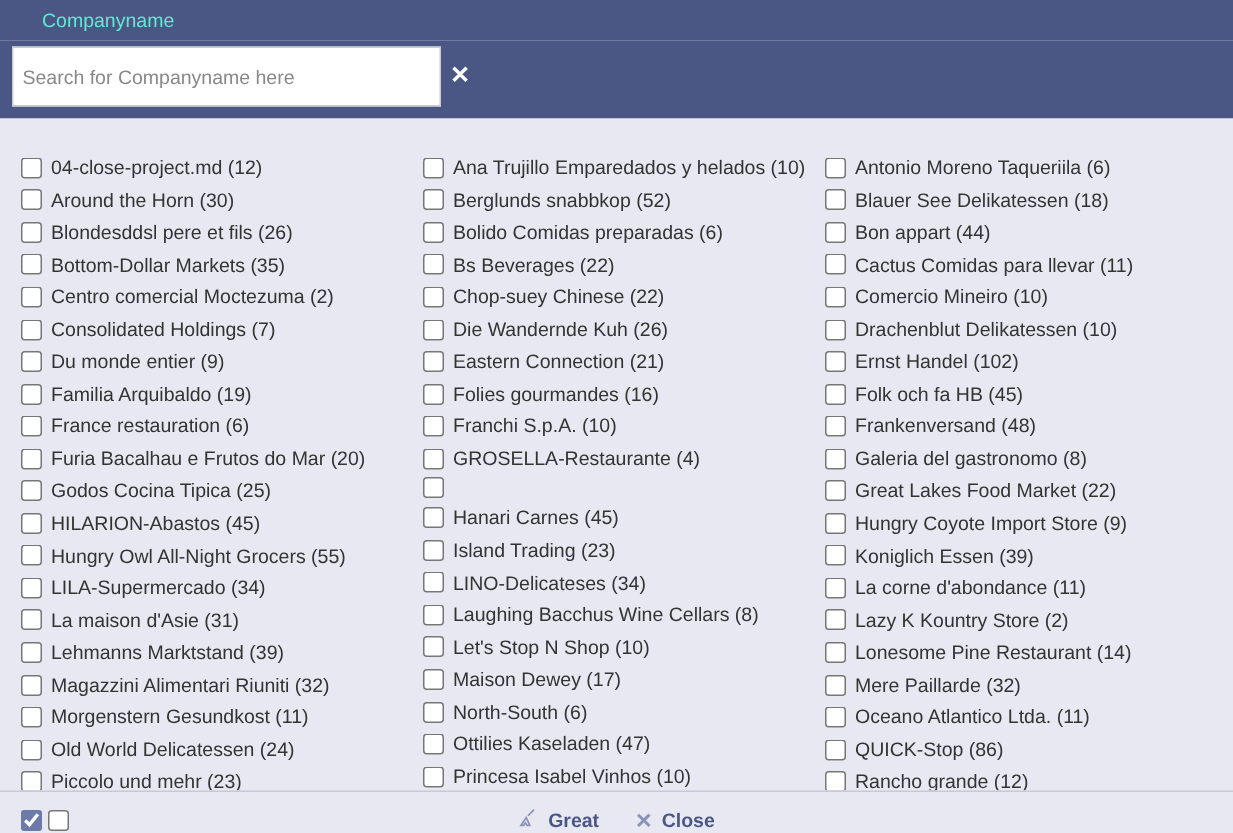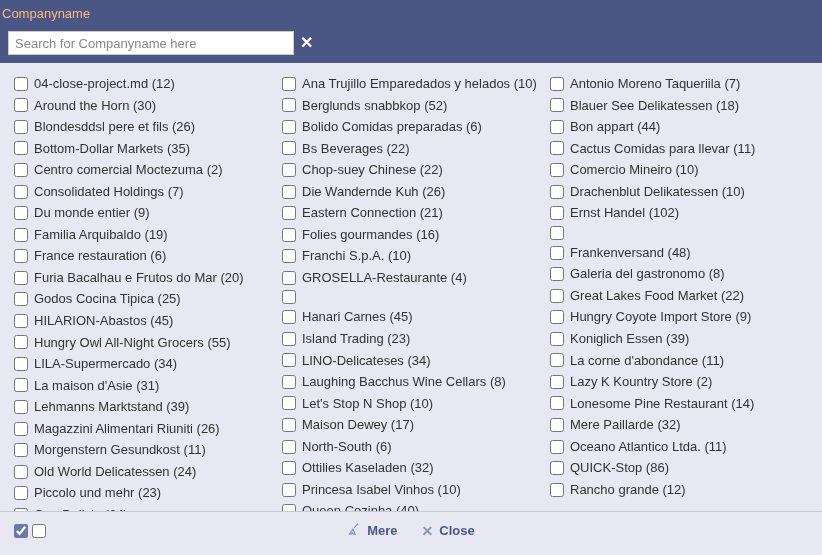--- a/index.html
+++ b/index.html
@@ -6,35 +6,35 @@
   body {
     font-family: -apple-system, BlinkMacSystemFont, "Segoe UI", Arial, sans-serif;
     font-size: 13px;
     background: #e8e8f2;
     width: 822px;
     height: 555px;
     overflow: hidden;
   }
   .header {
     background: #4a5785;
-    color: #fdba74;
-    padding: 6px 2px;
+    color: #5eead4;
+    padding: 6px 28px;
     font-size: 13px;
     font-weight: 500;
   }
   .search-row {
     background: #4a5785;
     padding: 4px 8px 8px 8px;
     display: flex;
     align-items: center;
     gap: 6px;
   }
   .search-input {
     width: 286px;
-    height: 24px;
+    height: 40px;
     border: 1px solid #ccc;
     padding: 2px 6px;
     font-size: 13px;
     color: #888;
     background: #fff;
   }
   .search-input::placeholder { color: #888; }
   .clear-icon {
     color: #fff;
     font-size: 16px;
@@ -44,20 +44,21 @@
   }
   .body {
     background: #e8e8f2;
     padding: 10px 14px 4px 14px;
     height: 448px;
     overflow: hidden;
   }
   .columns {
     display: flex;
     gap: 10px;
+    margin-top: 12px;
   }
   .col {
     flex: 1 1 0;
     min-width: 0;
   }
   .item {
     display: flex;
     align-items: center;
     gap: 6px;
     padding: 2px 0;
@@ -187,21 +188,21 @@
         <label class="item">
           <input type="checkbox" style="">
           <span>La maison d'Asie (31)</span>
         </label>
         <label class="item">
           <input type="checkbox" style="">
           <span>Lehmanns Marktstand (39)</span>
         </label>
         <label class="item">
           <input type="checkbox" style="">
-          <span>Magazzini Alimentari Riuniti (26)</span>
+          <span>Magazzini Alimentari Riuniti (32)</span>
         </label>
         <label class="item">
           <input type="checkbox" style="">
           <span>Morgenstern Gesundkost (11)</span>
         </label>
         <label class="item">
           <input type="checkbox" style="">
           <span>Old World Delicatessen (24)</span>
         </label>
         <label class="item">
@@ -280,35 +281,35 @@
         <label class="item">
           <input type="checkbox" style="">
           <span>Maison Dewey (17)</span>
         </label>
         <label class="item">
           <input type="checkbox" style="">
           <span>North-South (6)</span>
         </label>
         <label class="item">
           <input type="checkbox" style="">
-          <span>Ottilies Kaseladen (32)</span>
+          <span>Ottilies Kaseladen (47)</span>
         </label>
         <label class="item">
           <input type="checkbox" style="">
           <span>Princesa Isabel Vinhos (10)</span>
         </label>
         <label class="item">
           <input type="checkbox" style="">
           <span>Queen Cozinha (40)</span>
         </label>
       </div>
       <div class="col">
         <label class="item">
           <input type="checkbox" style="">
-          <span>Antonio Moreno Taqueriila (7)</span>
+          <span>Antonio Moreno Taqueriila (6)</span>
         </label>
         <label class="item">
           <input type="checkbox" style="">
           <span>Blauer See Delikatessen (18)</span>
         </label>
         <label class="item">
           <input type="checkbox" style="">
           <span>Bon appart (44)</span>
         </label>
         <label class="item">
@@ -322,20 +323,21 @@
         <label class="item">
           <input type="checkbox" style="">
           <span>Drachenblut Delikatessen (10)</span>
         </label>
         <label class="item">
           <input type="checkbox" style="">
           <span>Ernst Handel (102)</span>
         </label>
         <label class="item">
           <input type="checkbox" style="">
+          <span>Folk och fa HB (45)</span>
         </label>
         <label class="item">
           <input type="checkbox" style="">
           <span>Frankenversand (48)</span>
         </label>
         <label class="item">
           <input type="checkbox" style="">
           <span>Galeria del gastronomo (8)</span>
         </label>
         <label class="item">
@@ -387,20 +389,20 @@
     <input type="checkbox" checked="" style="">
     <input type="checkbox" style="">
   </div>
   <div class="footer-center">
     <div class="fbtn">
       <span class="ic">
         <svg width="14" height="14" viewBox="0 0 24 24" fill="none" stroke="#8a94b8" stroke-width="2">
           <path d="M19 3l-7 7M10 12l-6 9 3 0 2-3 2 3 3 0-4-9z"></path>
         </svg>
       </span>
-      <span>Mere</span>
+      <span>Great</span>
     </div>
     <div class="fbtn">
       <span class="ic">✕</span>
       <span>Close</span>
     </div>
   </div>
 </div>
 
 </body></html>

